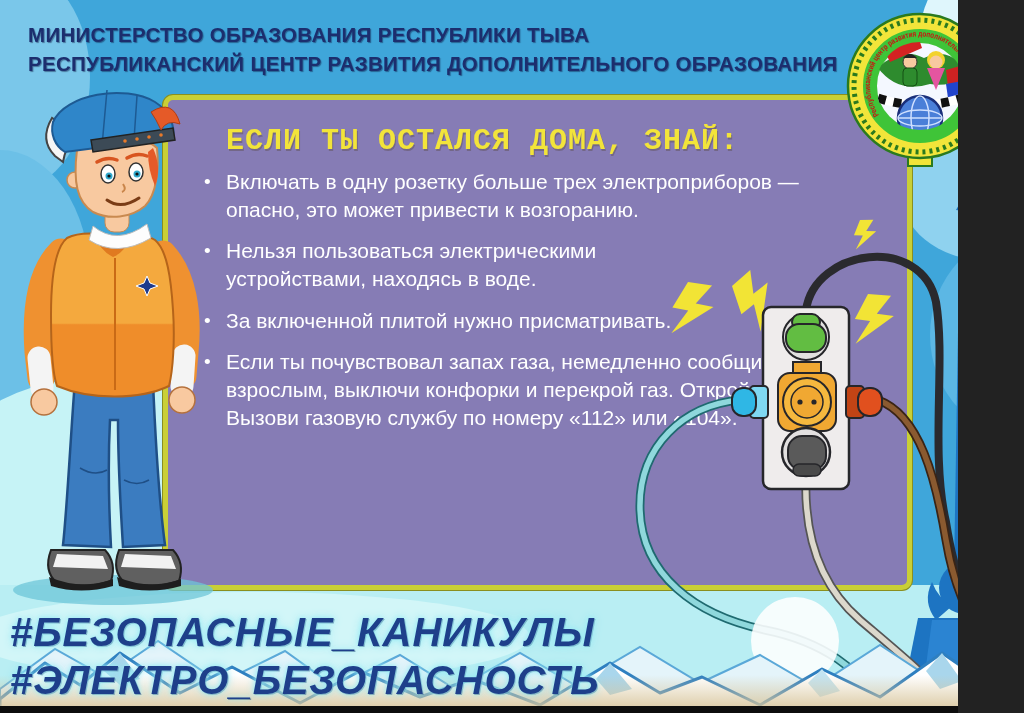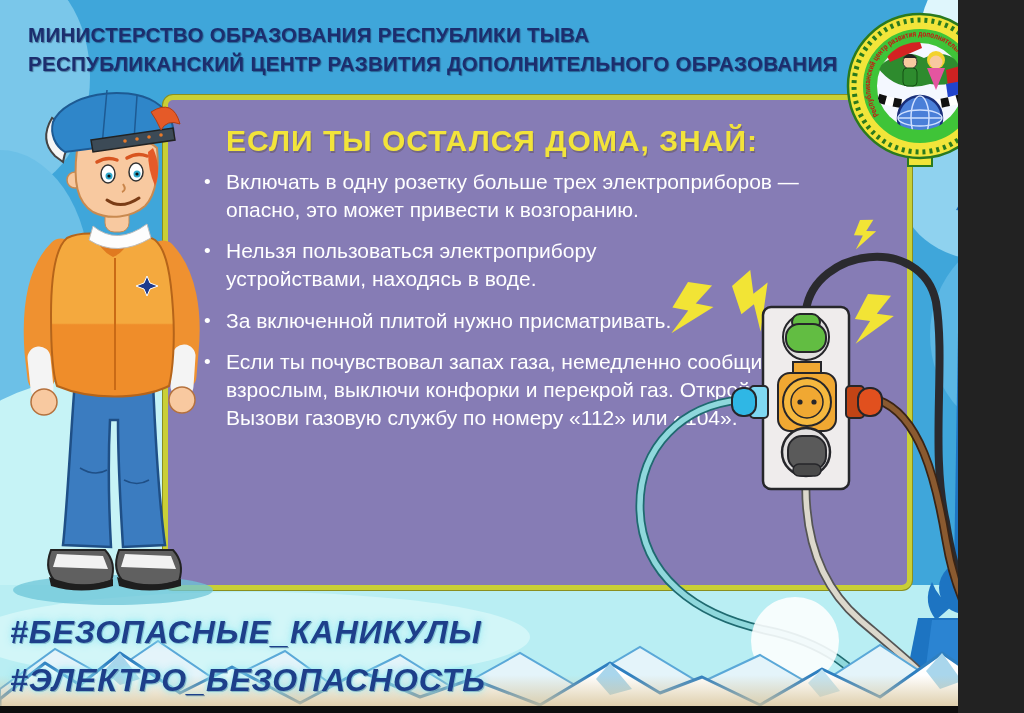--- a/index.html
+++ b/index.html
@@ -19,29 +19,29 @@
   .cyan-ground{position:absolute;left:0;top:585px;width:1024px;height:128px;background:#b9eef3;}
   .cyan-blob-left{position:absolute;left:-70px;top:378px;width:330px;height:250px;background:#c6f3f6;border-radius:50%;}
   .cyan-wave{position:absolute;left:-30px;top:592px;width:560px;height:90px;background:#d2f6f8;border-radius:50%;}
   
   .header{position:absolute;left:28px;top:20px;z-index:7;color:#1c2e6e;font-weight:bold;
     font-size:20.5px;line-height:29px;letter-spacing:.3px;text-shadow:1px 1px 1px rgba(10,20,60,.45);}
   
   .panel{position:absolute;left:163px;top:95px;width:749px;height:495px;z-index:2;
     background:#867cb5;border:5px solid #c9cf36;border-radius:10px;box-sizing:border-box;
     box-shadow:0 0 0 1px #8a8f1f;}
-  .panel-title{margin:24px 0 10px 58px;color:#f2e43a;font-family:Liberation Sans, sans-serif;
+  .panel-title{margin:24px 0 10px 58px;color:#f2e43a;font-family:Liberation Mono, monospace;
     font-weight:bold;font-size:30px;letter-spacing:1px;text-shadow:1px 2px 0 rgba(60,40,0,.25);}
   .panel-list{list-style:none;margin:6px 0 0 0;padding:0 12px 0 58px;color:#fff;font-size:21px;line-height:1.34;}
   .panel-list li{position:relative;margin-bottom:13px;}
   .panel-list li::before{content:"•";position:absolute;left:-22px;top:1px;font-size:19px;color:#fff;}
   .w600{max-width:600px;} .w440{max-width:440px;} .w500{max-width:500px;}
   
   .hashtags{position:absolute;left:10px;top:608px;z-index:6;color:#1e3f8a;font-weight:bold;font-style:italic;
-    font-size:32px;line-height:48px;letter-spacing:1px;
+    font-size:40px;line-height:48px;letter-spacing:1px;
     text-shadow:0 0 10px rgba(150,235,245,.95),0 0 4px rgba(150,235,245,.9),1px 1px 0 rgba(13,42,94,.5);}
   
   .boy{position:absolute;left:5px;top:90px;z-index:4;}
   .strip-art{position:absolute;left:600px;top:190px;z-index:3;}
   .logo{position:absolute;left:828px;top:6px;z-index:8;}
   .monument{position:absolute;left:860px;top:190px;z-index:1;}
   .mountains{position:absolute;left:0;top:593px;z-index:5;}
   .bottom-bar{position:absolute;left:0;top:706px;width:1024px;height:7px;background:#0d0d0d;z-index:9;}
 </style>
 </head>
@@ -72,21 +72,21 @@
 
   <div class="header">
     <div>МИНИСТЕРСТВО ОБРАЗОВАНИЯ РЕСПУБЛИКИ ТЫВА</div>
     <div>РЕСПУБЛИКАНСКИЙ ЦЕНТР РАЗВИТИЯ ДОПОЛНИТЕЛЬНОГО ОБРАЗОВАНИЯ</div>
   </div>
 
   <div class="panel">
     <div class="panel-title">ЕСЛИ ТЫ ОСТАЛСЯ ДОМА, ЗНАЙ:</div>
     <ul class="panel-list">
       <li class="w600">Включать в одну розетку больше трех электроприборов — опасно, это может привести к возгоранию.</li>
-      <li class="w440">Нельзя пользоваться электроприбору устройствами, находясь в воде.</li>
+      <li class="w440">Нельзя пользоваться электрическими устройствами, находясь в воде.</li>
       <li>За включенной плитой нужно присматривать.</li>
       <li class="w600">Если ты почувствовал запах газа, немедленно сообщи взрослым, выключи конфорки и перекрой газ. Открой окна. Вызови газовую службу по номеру «112» или «104».</li>
     </ul>
   </div>
 
   <svg class="strip-art" width="424" height="520" viewBox="0 0 424 520">
 
     <path d="M206,120 C215,58 322,44 336,112 C346,172 330,262 346,332 C356,396 374,432 398,458" fill="none" stroke="#2a2a2e" stroke-width="8" stroke-linecap="round"></path>
     <path d="M140,210 C85,215 38,255 40,320 C42,385 95,425 165,440 C225,452 258,480 285,515" fill="none" stroke="#1f6a70" stroke-width="9" stroke-linecap="round"></path>
     <path d="M140,210 C85,215 38,255 40,320 C42,385 95,425 165,440 C225,452 258,480 285,515" fill="none" stroke="#8fd8dc" stroke-width="5.5" stroke-linecap="round"></path>

